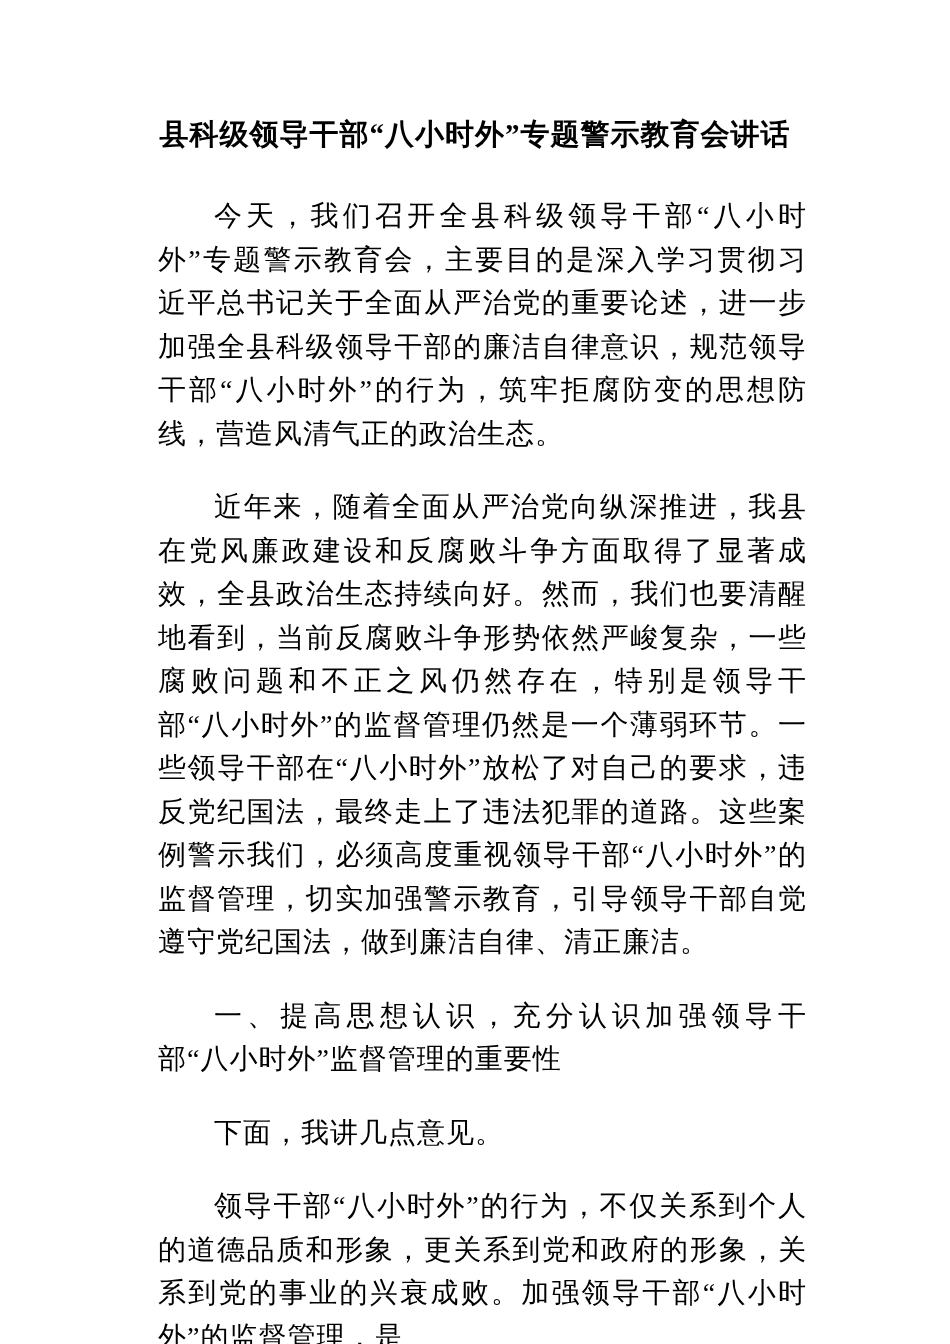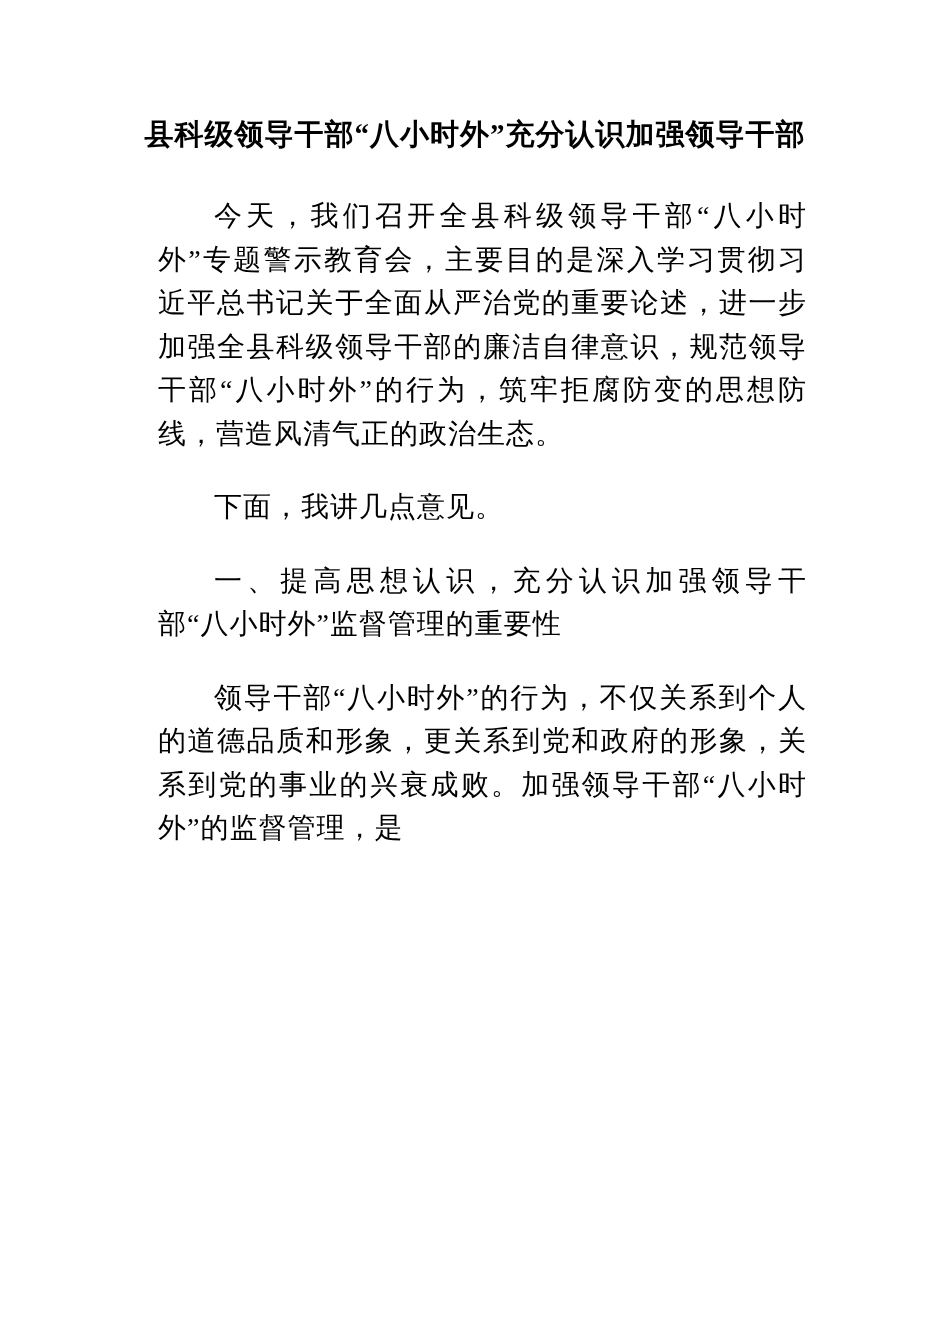--- a/index.html
+++ b/index.html
@@ -38,23 +38,24 @@
     word-break: break-all;
   }
   .para:last-child {
     margin-bottom: 0;
   }
 </style>
 </head>
 <body>
 
 <div class="page">
-  <h1 class="doc-title">县科级领导干部“八小时外”充分认识加强领导干部</h1>
+  <h1 class="doc-title">县科级领导干部“八小时外”专题警示教育会讲话</h1>
 
   <p class="para">今天，我们召开全县科级领导干部“八小时外”专题警示教育会，主要目的是深入学习贯彻习近平总书记关于全面从严治党的重要论述，进一步加强全县科级领导干部的廉洁自律意识，规范领导干部“八小时外”的行为，筑牢拒腐防变的思想防线，营造风清气正的政治生态。</p>
 
+  <p class="para">近年来，随着全面从严治党向纵深推进，我县在党风廉政建设和反腐败斗争方面取得了显著成效，全县政治生态持续向好。然而，我们也要清醒地看到，当前反腐败斗争形势依然严峻复杂，一些腐败问题和不正之风仍然存在，特别是领导干部“八小时外”的监督管理仍然是一个薄弱环节。一些领导干部在“八小时外”放松了对自己的要求，违反党纪国法，最终走上了违法犯罪的道路。这些案例警示我们，必须高度重视领导干部“八小时外”的监督管理，切实加强警示教育，引导领导干部自觉遵守党纪国法，做到廉洁自律、清正廉洁。</p>
+
+  <p class="para">一、提高思想认识，充分认识加强领导干部“八小时外”监督管理的重要性</p>
 
   <p class="para">下面，我讲几点意见。</p>
-
-  <p class="para">一、提高思想认识，充分认识加强领导干部“八小时外”监督管理的重要性</p>
 
   <p class="para">领导干部“八小时外”的行为，不仅关系到个人的道德品质和形象，更关系到党和政府的形象，关系到党的事业的兴衰成败。加强领导干部“八小时外”的监督管理，是</p>
 </div>
 
 </body></html>

